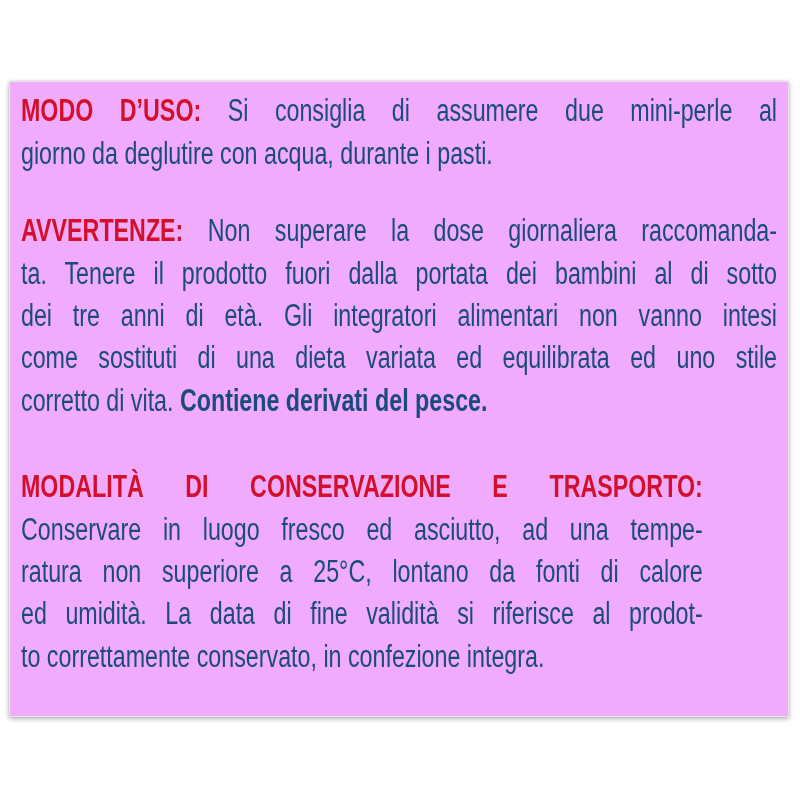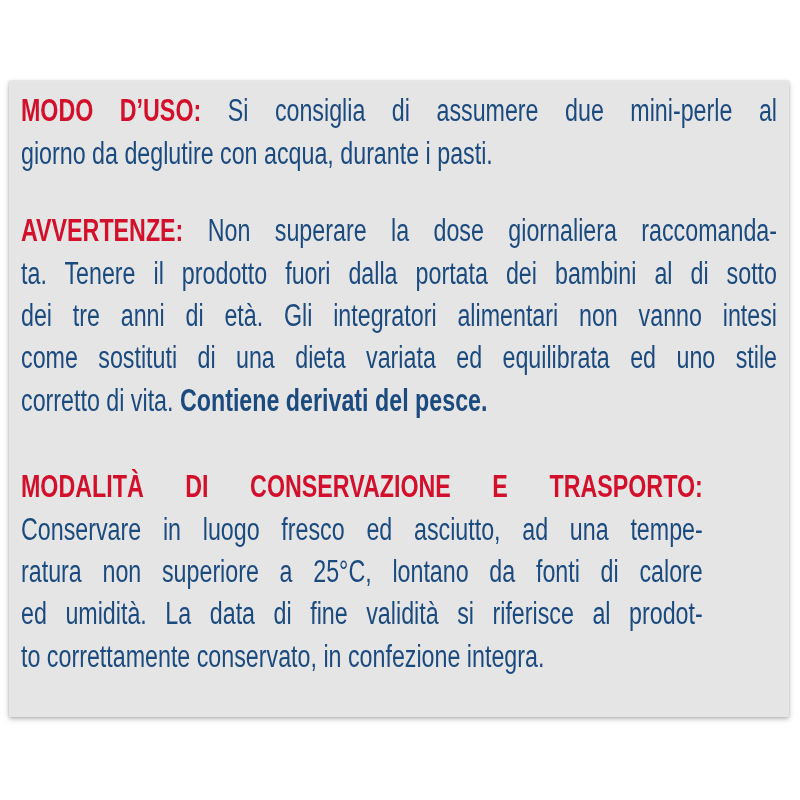--- a/index.html
+++ b/index.html
@@ -7,21 +7,21 @@
       width: 800px; height: 800px;
       background: #ffffff;
       position: relative;
       overflow: hidden;
       font-family: "Liberation Sans", sans-serif;
     }
     .panel {
       position: absolute;
       left: 9px; top: 81px;
       width: 780px; height: 636px;
-      background: #e5e5e5;
+      background: #f0abfc;
       border: 1px solid #e6e6e6;
       box-shadow: 0 2px 5px rgba(0,0,0,0.28), 0 0 2px rgba(0,0,0,0.15);
       box-sizing: border-box;
     }
     .line {
       position: absolute;
       left: 11px;
       height: 42px;
       line-height: 42px;
       font-size: 31px;

